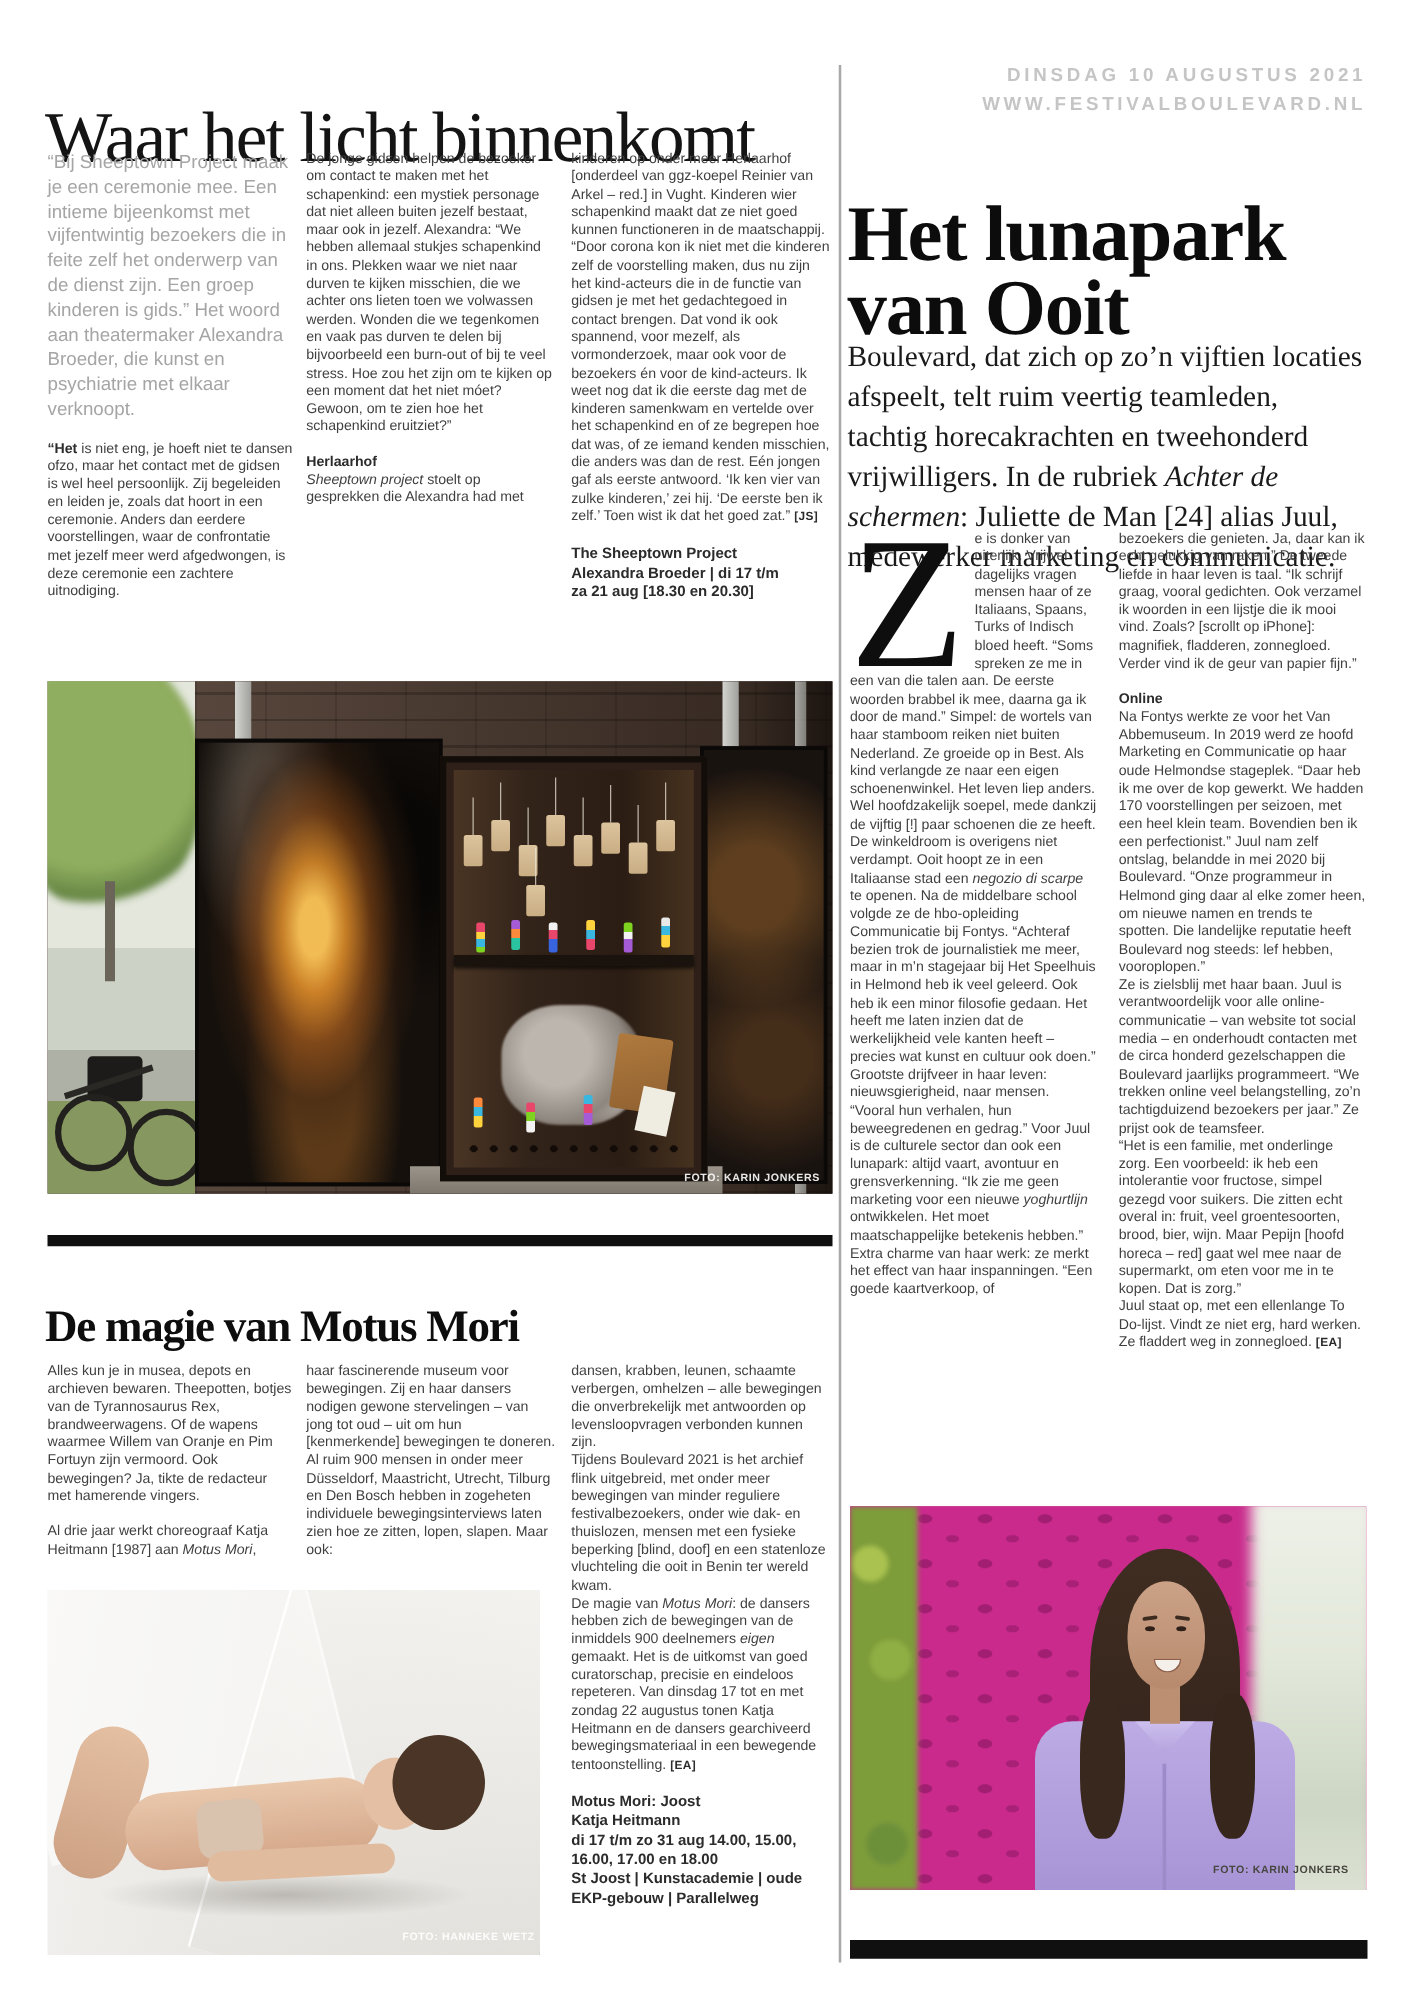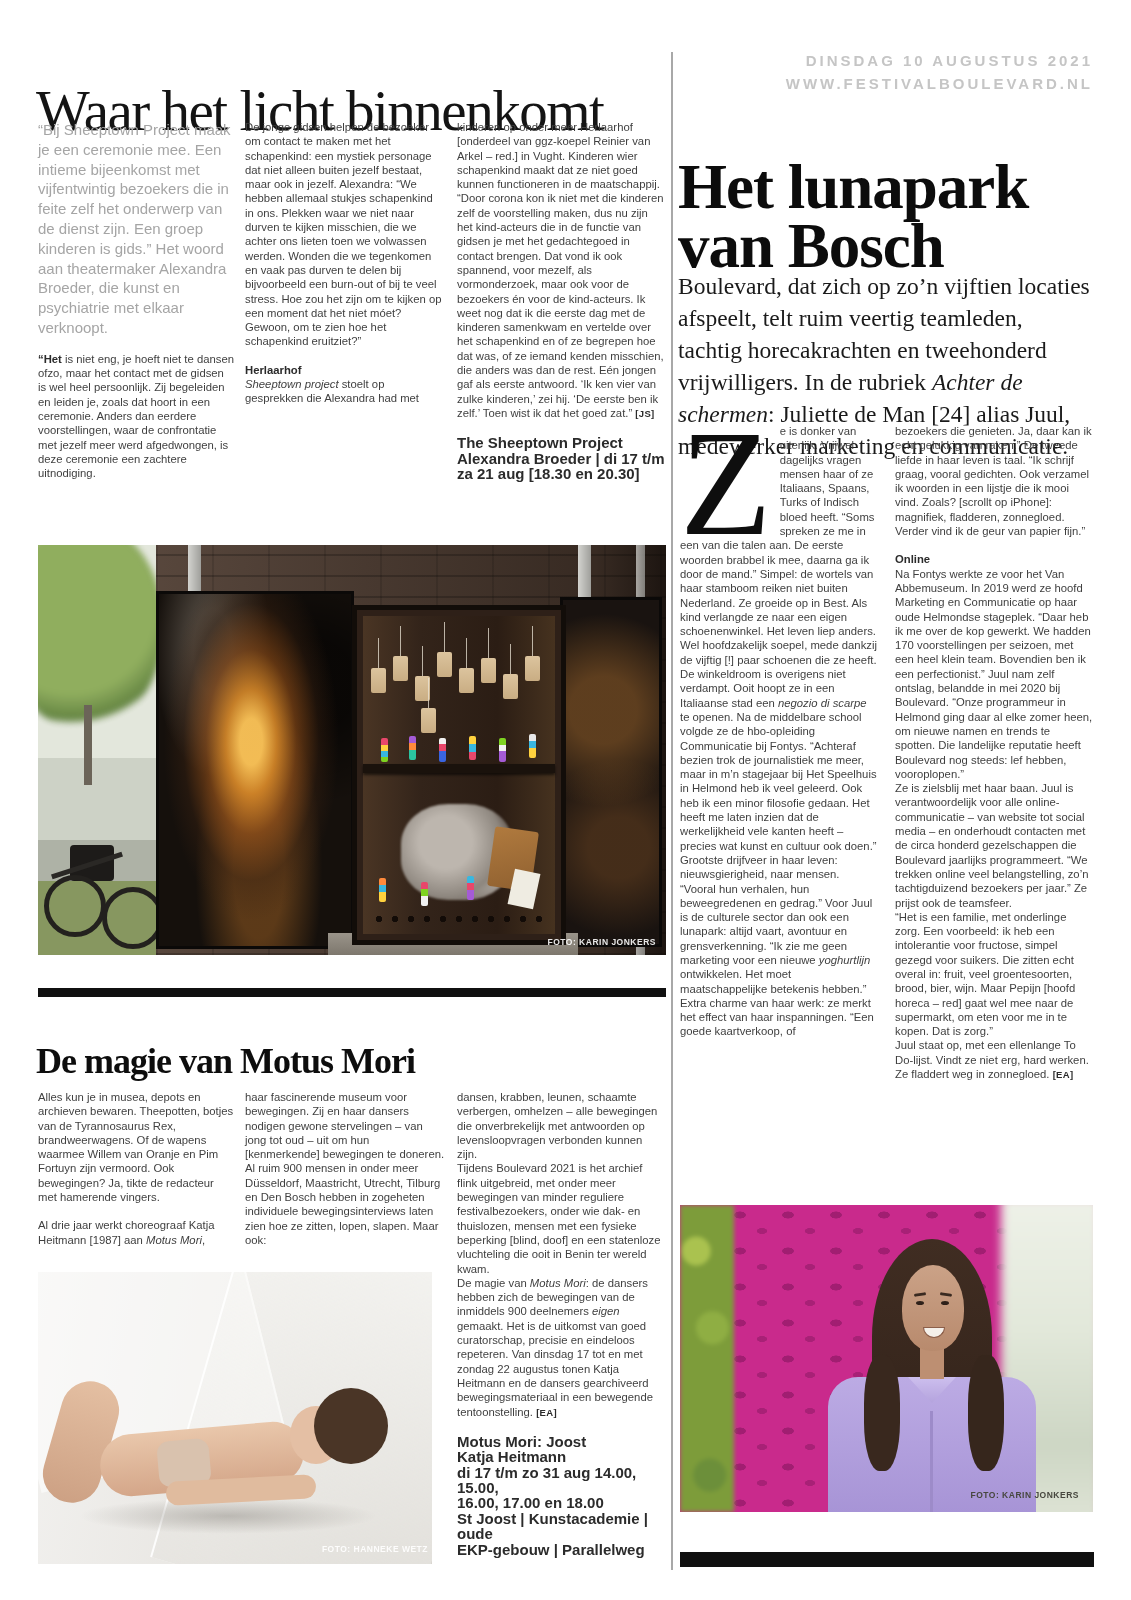--- a/index.html
+++ b/index.html
@@ -18,21 +18,21 @@
   .mast-line{font-size:15px;font-weight:bold;letter-spacing:3px;color:#c5c5c5;line-height:1.5;}
 
   .col{position:absolute;}
   .b{margin:0;font-size:11.3px;line-height:14.3px;color:#3f3f3f;}
   .gap{margin-top:14px;}
   .intro-gray{font-size:15px;line-height:19.8px;color:#a5a5a5;}
   .bold{font-weight:bold;color:#2b2b2b;}
   .subhead{font-weight:bold;color:#2b2b2b;}
   i{font-style:italic;}
   .tagRef{font-weight:bold;font-size:9.5px;color:#2b2b2b;letter-spacing:.3px;}
-  .listing{font-weight:bold;font-size:15px;line-height:15.4px;color:#2b2b2b;margin-top:14px;}
+  .listing{font-weight:bold;font-size:12px;line-height:15.4px;color:#2b2b2b;margin-top:14px;}
   .listing div{margin:0;}
   .dropcap{float:left;font-family:"Liberation Serif",serif;font-size:150px;line-height:110px;
       color:#0e0e0e;padding:4px 8px 0 0;}
 
   .rule{background:#101010;}
   .divider{background:#a8a8a8;}
 
   
   .photo{position:absolute;overflow:hidden;}
   .caption{position:absolute;font-size:8.5px;font-weight:bold;letter-spacing:.5px;
@@ -253,21 +253,21 @@
 
 <div class="abs divider" style="left:671px;top:52px;width:2px;height:1518px;"></div>
 
 <div class="abs mast">
   <div class="mast-line">DINSDAG 10 AUGUSTUS 2021</div>
   <div class="mast-line">WWW.FESTIVALBOULEVARD.NL</div>
 </div>
 
 <h2 class="abs" id="lun-headline">
     <span style="display:block;">Het lunapark</span>
-    <span style="display:block;">van Bosch</span>
+    <span style="display:block;">van Ooit</span>
   </h2>
 
 <p class="abs" id="lun-intro"><span>Boulevard, dat zich op zo’n vijftien locaties afspeelt, telt ruim veertig teamleden, tachtig horecakrachten en tweehonderd vrijwilligers. In de rubriek </span><i>Achter de schermen</i><span>: Juliette de Man [24] alias Juul, medewerker marketing en communicatie.</span></p>
 
 <div class="col" style="left:680px;top:424px;width:198px;">
   <p class="b"><span class="dropcap">Z</span><span>e is donker van uiterlijk. Vrijwel dagelijks vragen mensen haar of ze Italiaans, Spaans, Turks of Indisch bloed heeft. “Soms spreken ze me in een van die talen aan. De eerste woorden brabbel ik mee, daarna ga ik door de mand.” Simpel: de wortels van haar stamboom reiken niet buiten Nederland. Ze groeide op in Best. Als kind verlangde ze naar een eigen schoenenwinkel. Het leven liep anders. Wel hoofdzakelijk soepel, mede dankzij de vijftig [!] paar schoenen die ze heeft. De winkeldroom is overigens niet verdampt. Ooit hoopt ze in een Italiaanse stad een </span><i>negozio di scarpe</i><span> te openen. Na de middelbare school volgde ze de hbo-opleiding Communicatie bij Fontys. “Achteraf bezien trok de journalistiek me meer, maar in m’n stagejaar bij Het Speelhuis in Helmond heb ik veel geleerd. Ook heb ik een minor filosofie gedaan. Het heeft me laten inzien dat de werkelijkheid vele kanten heeft – precies wat kunst en cultuur ook doen.”</span></p>
   <p class="b"><span>Grootste drijfveer in haar leven: nieuwsgierigheid, naar mensen. “Vooral hun verhalen, hun beweegredenen en gedrag.” Voor Juul is de culturele sector dan ook een lunapark: altijd vaart, avontuur en grensverkenning. “Ik zie me geen marketing voor een nieuwe </span><i>yoghurtlijn</i><span> ontwikkelen. Het moet maatschappelijke betekenis hebben.” Extra charme van haar werk: ze merkt het effect van haar inspanningen. “Een goede kaartverkoop, of</span></p>
 </div>
 
 <div class="col" style="left:895px;top:424px;width:198px;">

